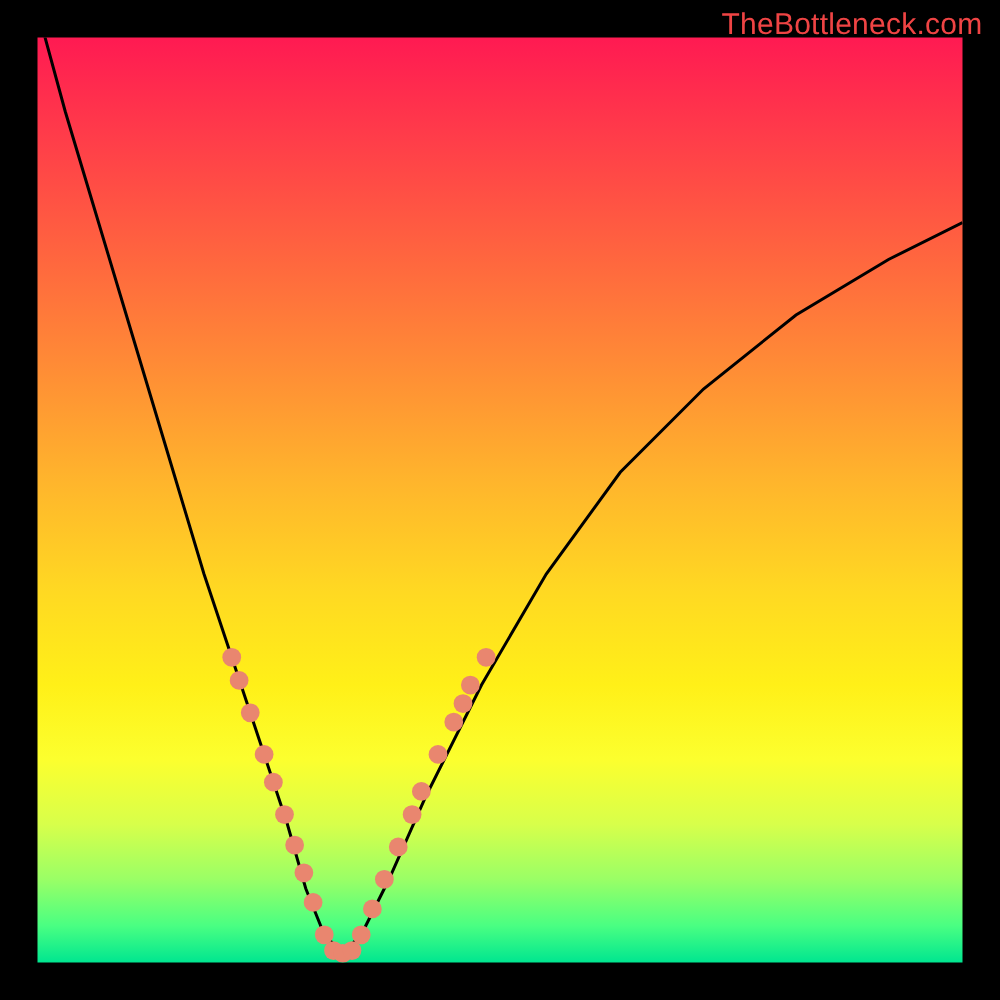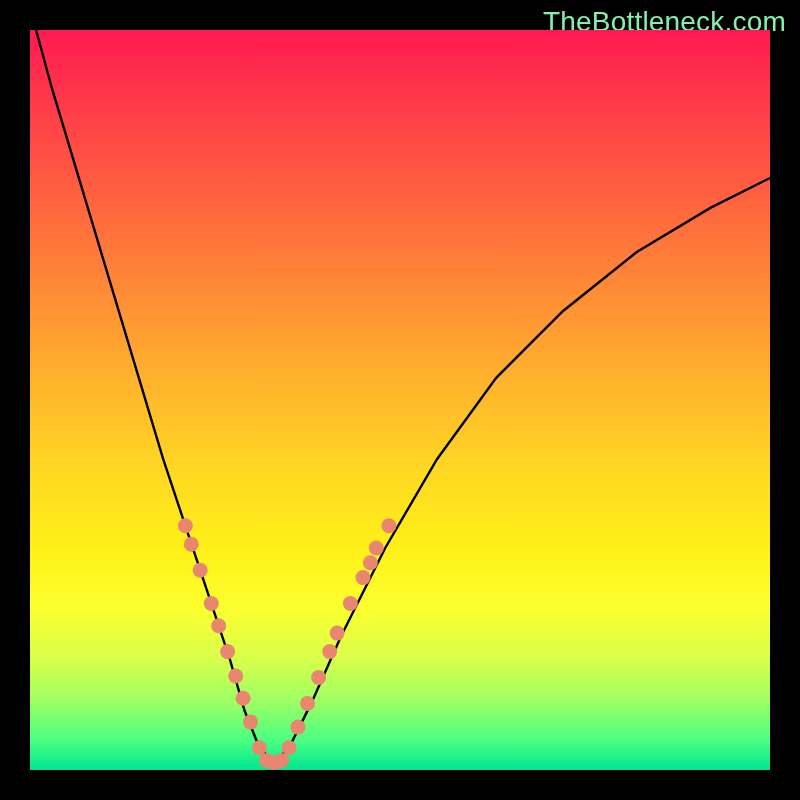--- a/index.html
+++ b/index.html
@@ -36,22 +36,22 @@
       #fcff2e 78%,
       #d8ff4a 85%,
       #9aff66 91%,
       #4aff82 96%,
       #00e690 100%);
   }
   .watermark {
     position: absolute;
     top: 6px;
     right: 14px;
-    color: #86efac;
-    font-size: 28px;
+    color: #ef4444;
+    font-size: 24px;
     font-weight: 500;
     letter-spacing: 0.2px;
   }
   svg.curve {
     position: absolute;
     left: 0;
     top: 0;
     width: 740px;
     height: 740px;
   }

